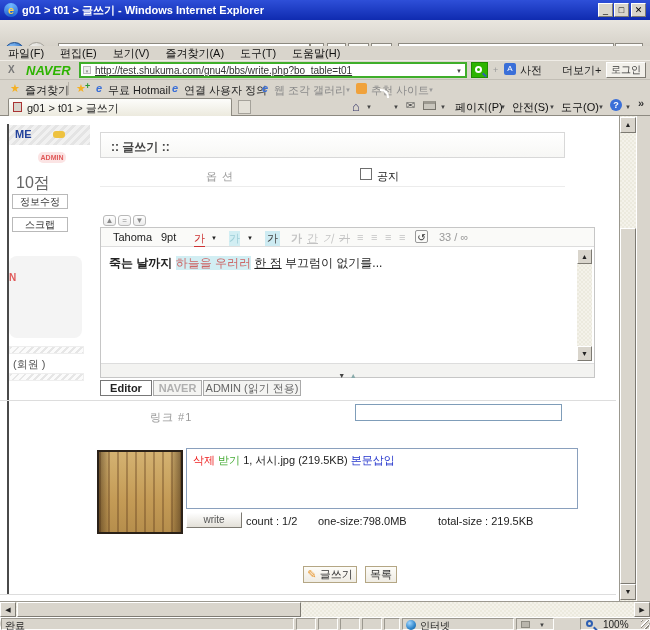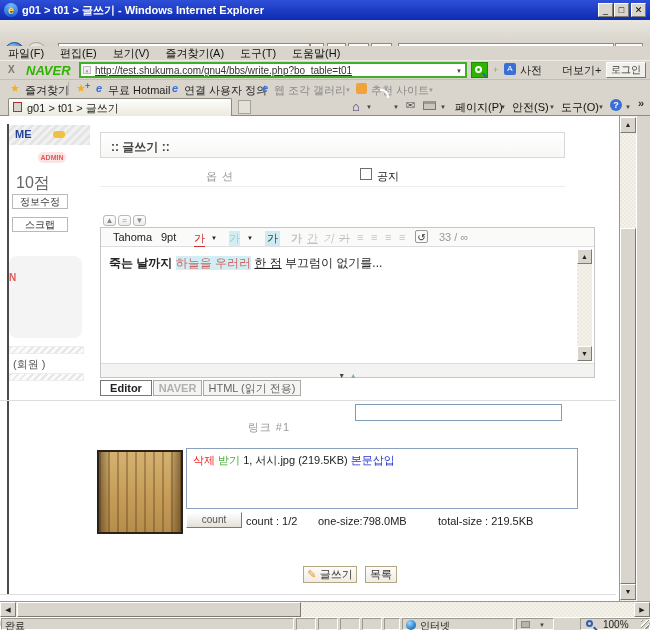--- a/index.html
+++ b/index.html
@@ -217,38 +217,38 @@
       </div>
 
       <div class="abs" style="left:0;top:135px;width:493px;height:14px;background:#f3f3f1;border-top:1px solid #ddd;text-align:center;">
         <span style="font-size:7px;color:#444;">▼</span>
         <span style="font-size:7px;color:#8aa;">▲</span>
       </div>
     </div>
 
     <div class="abs tabbtn" style="left:100px;top:264px;width:52px;height:16px;background:#fff;border:1px solid #777;font-weight:bold;color:#222;">Editor</div>
     <div class="abs tabbtn" style="left:153px;top:264px;width:49px;height:16px;background:#f4f4f2;border:1px solid #aaa;color:#b0b0b0;font-weight:bold;">NAVER</div>
-    <div class="abs tabbtn" style="left:203px;top:264px;width:98px;height:16px;background:#f4f4f2;border:1px solid #aaa;color:#666;">HTML (읽기 전용)</div>
+    <div class="abs tabbtn" style="left:203px;top:264px;width:98px;height:16px;background:#f4f4f2;border:1px solid #aaa;color:#666;">ADMIN (읽기 전용)</div>
     <div class="abs" style="left:0px;top:284px;width:616px;height:1px;background:#ddd;"></div>
 
     <div class="abs" style="left:100px;top:286px;width:465px;height:24px;">
-      <span class="abs rowlabel" style="left:50px;top:18px;width:140px;text-align:right;">링크 #1</span>
+      <span class="abs rowlabel" style="left:50px;top:8px;width:140px;text-align:left;">링크 #1</span>
       <input class="abs sunken-input" style="left: 255px; top: 2px; width: 207px; height: 17px;">
     </div>
 
     <div class="abs" style="left:97px;top:334px;width:86px;height:84px;border:2px solid #2a2118;background:linear-gradient(90deg,rgba(50,32,14,.5),rgba(50,32,14,0) 14%,rgba(50,32,14,0) 86%,rgba(50,32,14,.5)),repeating-linear-gradient(90deg,rgba(90,55,25,.35) 0 2px,rgba(0,0,0,0) 2px 9px),linear-gradient(180deg,#d4b271,#c49b56 60%,#b68e4c);"></div>
     <div class="abs" style="left:186px;top:332px;width:392px;height:61px;background:#fff;border:1px solid #8aa0bd;">
       <div class="abs filetxt" style="left:6px;top:4px;white-space:nowrap;">
         <span style="color:#ee2222;">삭제</span>
         <span style="color:#44aa33;">받기</span>
         <span style="color:#222;">1, 서시.jpg (219.5KB)</span>
         <span style="color:#2233cc;">본문삽입</span>
       </div>
     </div>
-    <div class="abs bevel-out" style="left:186px;top:396px;width:56px;height:16px;background:linear-gradient(180deg,#fefefe,#e3e0d8);font-size:10px;color:#555;text-align:center;line-height:14px;">count</div>
+    <div class="abs bevel-out" style="left:186px;top:396px;width:56px;height:16px;background:linear-gradient(180deg,#fefefe,#e3e0d8);font-size:10px;color:#555;text-align:center;line-height:14px;">write</div>
     <span class="abs filetxt" style="left:246px;top:399px;color:#222;">count : 1/2</span>
     <span class="abs filetxt" style="left:318px;top:399px;color:#222;">one-size:798.0MB</span>
     <span class="abs filetxt" style="left:438px;top:399px;color:#222;">total-size : 219.5KB</span>
 
     <div class="abs editorbtn" style="left:303px;top:450px;width:54px;height:17px;line-height:15px;">
       <span style="color:#e8972f;font-size:11px;">✎</span>
       <span>글쓰기</span>
     </div>
     <div class="abs editorbtn" style="left:365px;top:450px;width:32px;height:17px;line-height:15px;">목록</div>
     <div class="abs" style="left:0;top:478px;width:616px;height:1px;background:#ddd;"></div>

